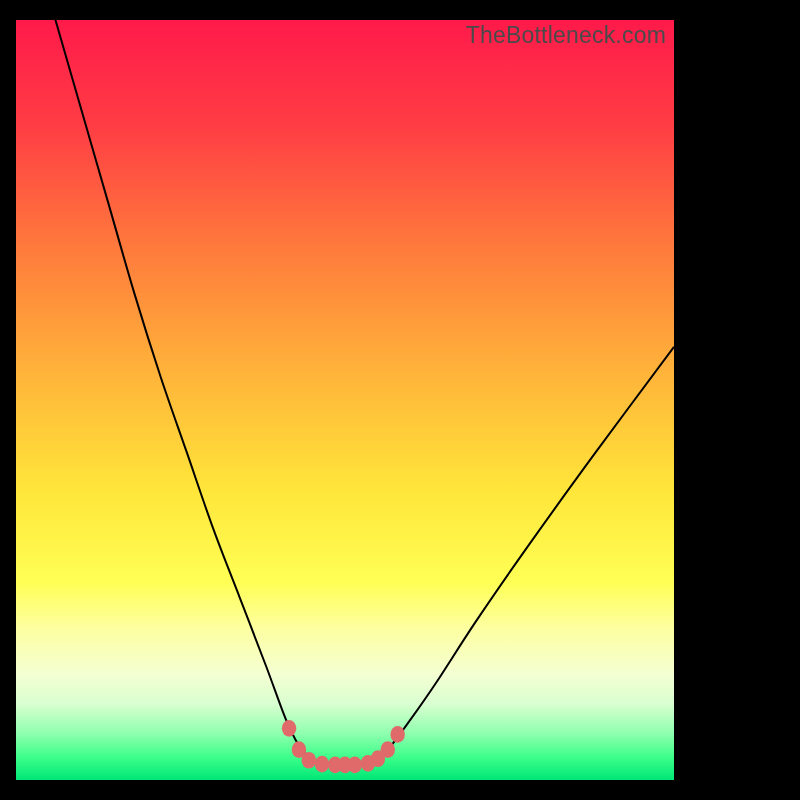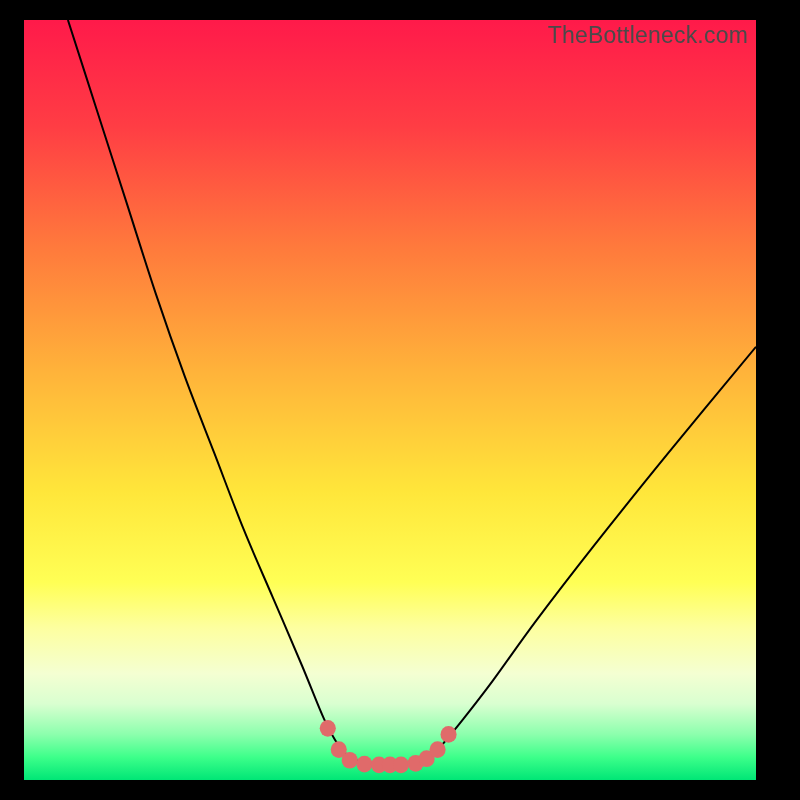--- a/index.html
+++ b/index.html
@@ -12,23 +12,23 @@
     font-family: Arial, Helvetica, sans-serif;
   }
   .frame {
     position: relative;
     width: 800px;
     height: 800px;
     background: #000;
   }
   .plot-area {
     position: absolute;
-    left: 24px;
+    left: 16px;
     top: 20px;
-    width: 732px;
+    width: 658px;
     height: 760px;
     overflow: hidden;
   }
   .gradient-bg {
     position: absolute;
     left: 0;
     top: 0;
     width: 100%;
     height: 100%;
   }

